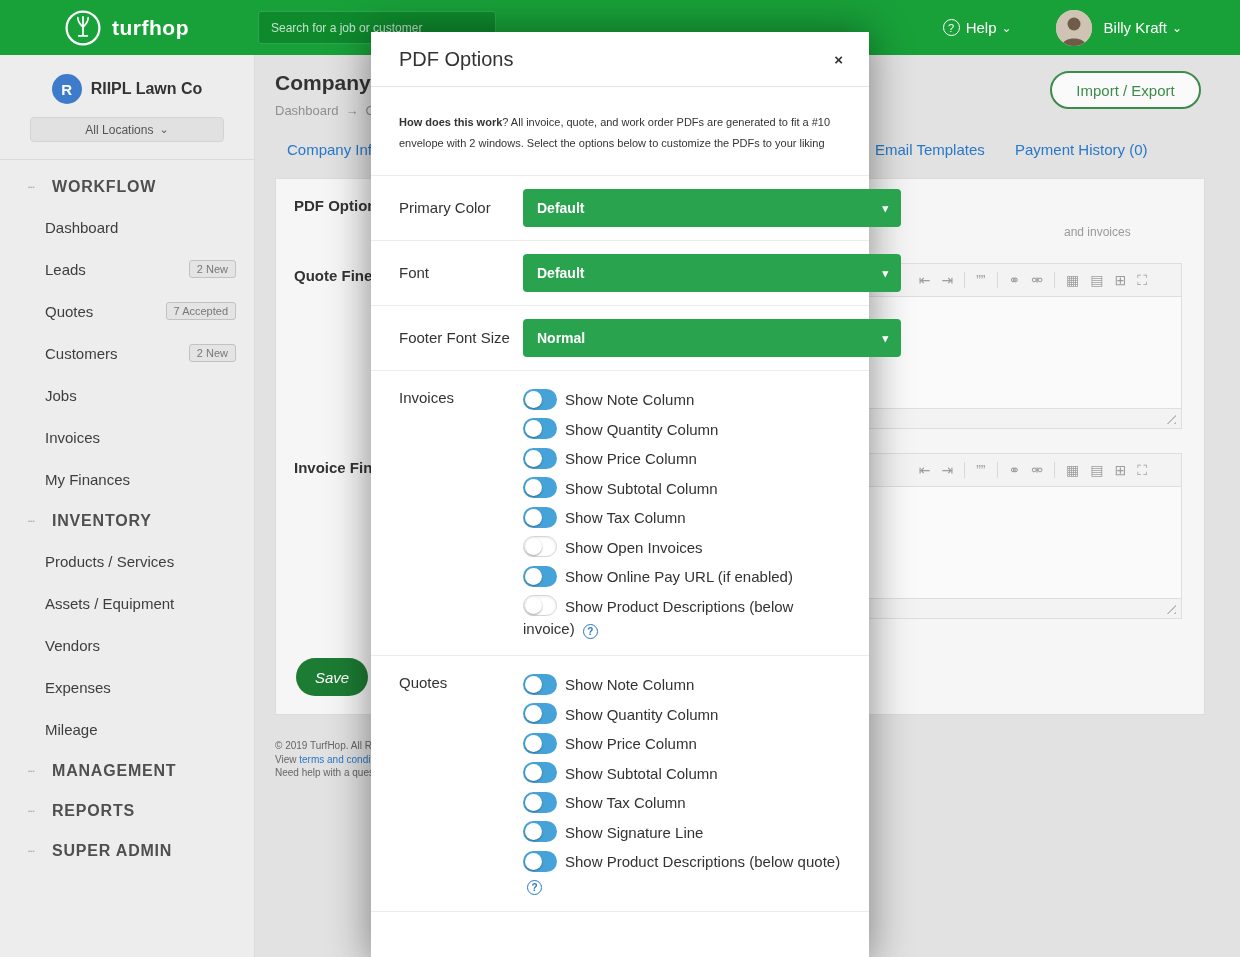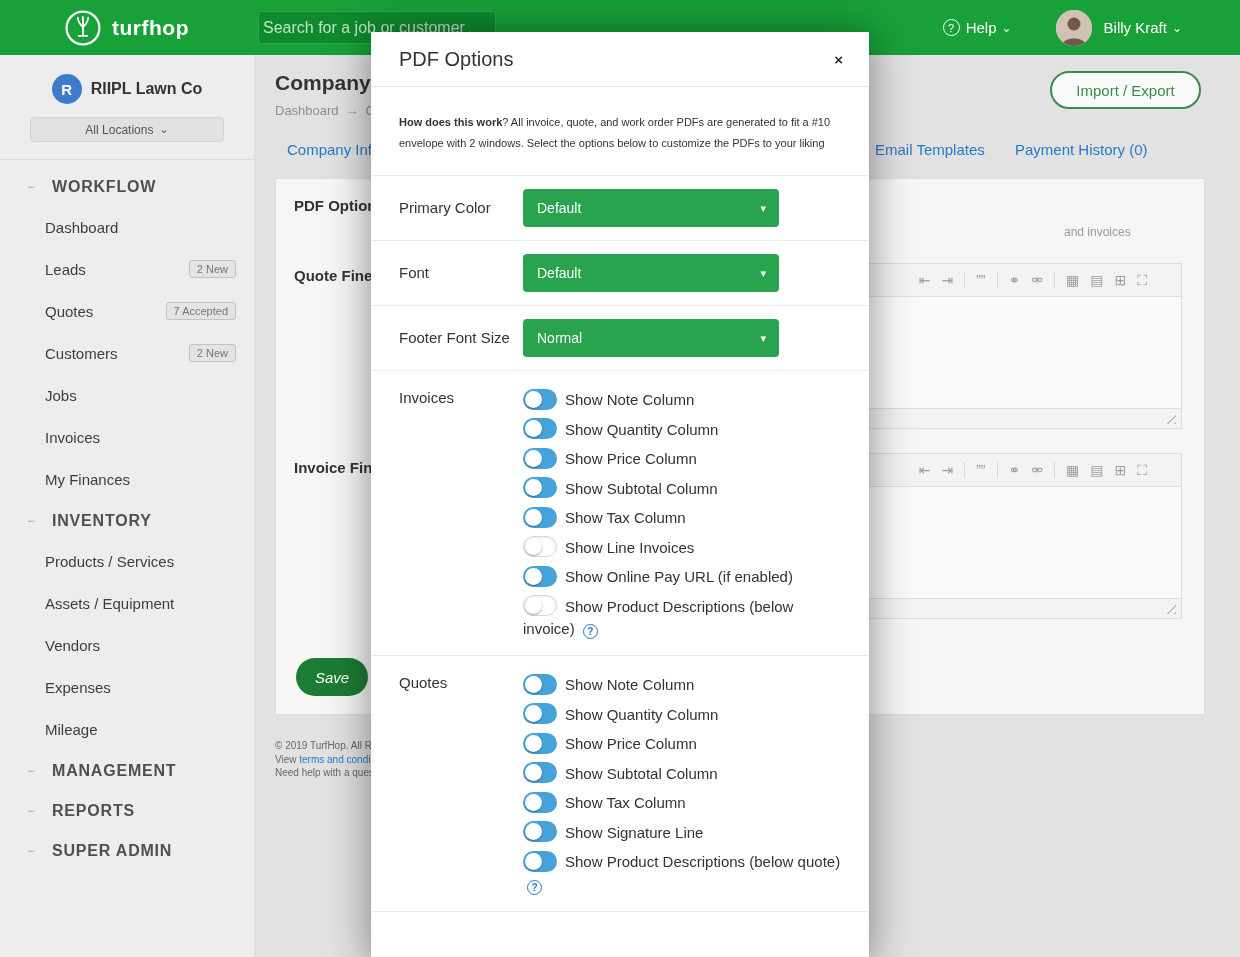--- a/index.html
+++ b/index.html
@@ -4,21 +4,21 @@
 <style>
   * { margin:0; padding:0; box-sizing:border-box; }
   html,body { width:1240px; height:957px; overflow:hidden; }
   body { font-family:"Liberation Sans", sans-serif; background:#e2e2e2; position:relative; }
 
   
   .header { position:absolute; top:0; left:0; width:1240px; height:55px; background:#18a139; display:flex; align-items:center; z-index:10; }
   .logo-group { display:flex; align-items:center; margin-left:64px; }
   .logo-icon svg { display:block; }
   .brand { color:#fff; font-size:21px; font-weight:bold; letter-spacing:.5px; margin-left:10px; }
-  .search-input { position:absolute; left:258px; top:11px; width:238px; height:33px; background:#0e8a2d; border:1px solid #2fa653; border-radius:3px; color:#fff; padding:0 4px; font-size:16px; outline:none; font-family:"Liberation Sans", sans-serif; }
+  .search-input { position:absolute; left:258px; top:11px; width:238px; height:33px; background:#0e8a2d; border:1px solid #2fa653; border-radius:3px; color:#fff; padding:0 12px; font-size:12px; outline:none; font-family:"Liberation Sans", sans-serif; }
   .search-input::placeholder { color:#bfe3ca; }
   .header-right { position:absolute; right:58px; top:0; height:55px; display:flex; align-items:center; }
   .help-group { display:flex; align-items:center; color:#fff; font-size:15px; margin-right:44px; cursor:pointer; }
   .q-circle { display:inline-flex; align-items:center; justify-content:center; width:17px; height:17px; border:1.5px solid #fff; border-radius:50%; font-size:11px; margin-right:6px; }
   .chev { font-size:12px; margin-left:5px; opacity:.95; }
   .avatar { width:36px; height:36px; border-radius:50%; overflow:hidden; background:#d7cdc0; margin-right:12px; cursor:pointer; flex-shrink:0; }
   .user-group { display:flex; align-items:center; color:#fff; font-size:15px; cursor:pointer; }
 
   
   .sidebar { position:absolute; top:55px; left:0; width:255px; bottom:0; background:#ededed; border-right:1px solid #dcdcdc; }
@@ -66,21 +66,21 @@
   .modal { position:absolute; left:371px; top:32px; width:498px; min-height:930px; background:#fff; z-index:60; box-shadow:0 2px 40px rgba(0,0,0,0.45); }
   .modal-header { display:flex; align-items:center; justify-content:space-between; padding:16px 26px 15px 28px; border-bottom:1px solid #e5e5e5; }
   .modal-title { font-size:20px; color:#333; }
   .modal-close { font-size:15px; font-weight:bold; color:#333; cursor:pointer; }
   .intro { padding:25px 28px 21px; font-size:11px; color:#333; line-height:21px; border-bottom:1px solid #ececec; }
   .modal-row { display:flex; padding:13px 28px; border-bottom:1px solid #ececec; }
   .toggles-row { padding:16px 28px; }
   .row-label { width:124px; flex-shrink:0; font-size:15px; color:#333; padding-top:9px; line-height:20px; }
   .toggles-row .row-label { padding-top:1px; }
   .row-control { flex:1; }
-  .gselect { position:relative; width:256px; height:38px; background:#2aa34e; border-radius:4px; color:#fff; display:flex; align-items:center; padding:12px 14px; font-size:14px; font-weight:normal; cursor:pointer; }
+  .gselect { position:relative; width:378px; height:38px; background:#2aa34e; border-radius:4px; color:#fff; display:flex; align-items:center; padding:12px 14px; font-size:14px; font-weight:bold; cursor:pointer; }
   .gselect .caret { position:absolute; right:13px; font-size:11px; }
   .toggle-item { font-size:15px; color:#333; line-height:21px; margin-bottom:7px; }
   .toggle-item:last-child { margin-bottom:0; }
   .toggle { display:inline-block; width:34px; height:21px; border-radius:11px; position:relative; margin-right:8px; vertical-align:middle; cursor:pointer; }
   .toggle.on { background:#46a3d9; }
   .toggle.off { background:#fff; border:1px solid #d5d5d5; box-shadow:inset 0 1px 3px rgba(0,0,0,0.08); }
   .knob { position:absolute; left:2px; top:2px; width:17px; height:17px; border-radius:50%; background:#fff; box-shadow:0 1px 2px rgba(0,0,0,0.35); }
   .toggle.off .knob { left:1px; top:1px; }
   .toggle-text { vertical-align:middle; }
   .help-icon { display:inline-flex; align-items:center; justify-content:center; width:15px; height:15px; border-radius:50%; border:1px solid #2878c8; color:#2878c8; font-size:10px; font-weight:bold; margin-left:4px; vertical-align:-3px; cursor:pointer; }
@@ -303,21 +303,21 @@
         </div>
       </div>
       <div class="modal-row toggles-row">
         <div class="row-label">Invoices</div>
         <div class="row-control">
           <div class="toggle-item"><span class="toggle on"><span class="knob"></span></span><span class="toggle-text">Show Note Column</span></div>
           <div class="toggle-item"><span class="toggle on"><span class="knob"></span></span><span class="toggle-text">Show Quantity Column</span></div>
           <div class="toggle-item"><span class="toggle on"><span class="knob"></span></span><span class="toggle-text">Show Price Column</span></div>
           <div class="toggle-item"><span class="toggle on"><span class="knob"></span></span><span class="toggle-text">Show Subtotal Column</span></div>
           <div class="toggle-item"><span class="toggle on"><span class="knob"></span></span><span class="toggle-text">Show Tax Column</span></div>
-          <div class="toggle-item"><span class="toggle off"><span class="knob"></span></span><span class="toggle-text">Show Line Invoices</span></div>
+          <div class="toggle-item"><span class="toggle off"><span class="knob"></span></span><span class="toggle-text">Show Open Invoices</span></div>
           <div class="toggle-item"><span class="toggle on"><span class="knob"></span></span><span class="toggle-text">Show Online Pay URL (if enabled)</span></div>
           <div class="toggle-item"><span class="toggle off"><span class="knob"></span></span><span class="toggle-text">Show Product Descriptions (below invoice)</span> <span class="help-icon">?</span></div>
         </div>
       </div>
       <div class="modal-row toggles-row">
         <div class="row-label">Quotes</div>
         <div class="row-control">
           <div class="toggle-item"><span class="toggle on"><span class="knob"></span></span><span class="toggle-text">Show Note Column</span></div>
           <div class="toggle-item"><span class="toggle on"><span class="knob"></span></span><span class="toggle-text">Show Quantity Column</span></div>
           <div class="toggle-item"><span class="toggle on"><span class="knob"></span></span><span class="toggle-text">Show Price Column</span></div>

